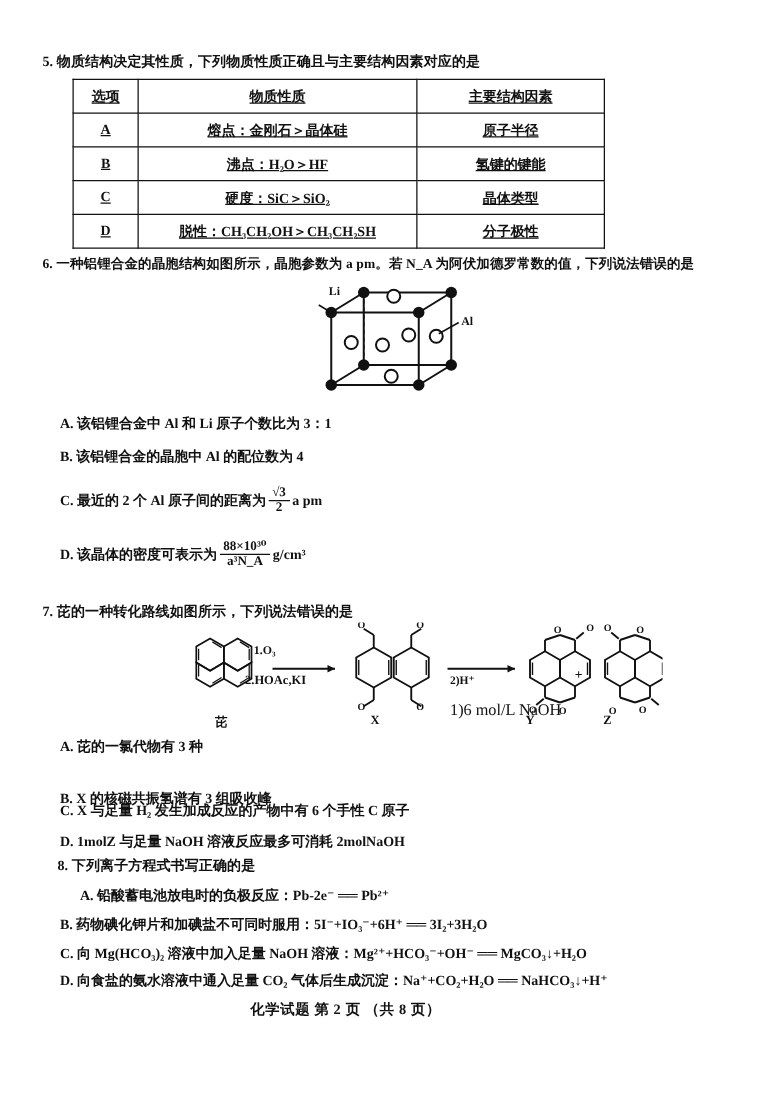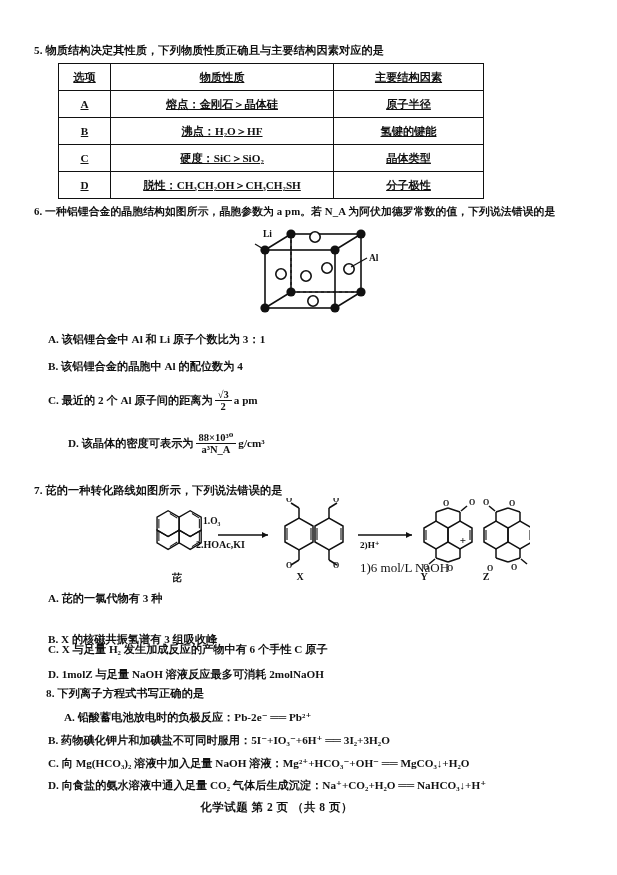--- a/index.html
+++ b/index.html
@@ -213,21 +213,21 @@
   <div class="label-under" style="left:247px; top:229px; font-size:9.5px; font-weight:bold;margin-left:16px;">Li</div>
   <div class="label-under" style="left:369px; top:253px; font-size:9.5px; font-weight:bold;">Al</div>
 
   <div class="opt" style="left:48px; top:333px;">A. 该铝锂合金中 Al 和 Li 原子个数比为 3：1</div>
   <div class="opt" style="left:48px; top:360px;">B. 该铝锂合金的晶胞中 Al 的配位数为 4</div>
 
   <div class="opt" style="left:48px; top:390px;">
     <span>C. 最近的 2 个 Al 原子间的距离为</span><span class="frac"><span class="num">√3</span><span class="den">2</span></span><span>a pm</span>
   </div>
 
-  <div class="opt" style="left:48px; top:433px;margin-left:20px;">
+  <div class="opt" style="left:48px; top:433px;">
     <span>D. 该晶体的密度可表示为</span><span class="frac"><span class="num">88×10³⁰</span><span class="den">a³N_A</span></span><span>g/cm³</span>
   </div>
 
   <div class="q-line" style="left:34px; top:484px;">7. 芘的一种转化路线如图所示，下列说法错误的是</div>
 
   <div class="scheme">
     <svg width="390" height="88" viewBox="0 0 390 88" xmlns="http://www.w3.org/2000/svg">
       <g stroke="#111" stroke-width="1.5" fill="none">
 
         <g transform="translate(6,10) scale(0.92)">

